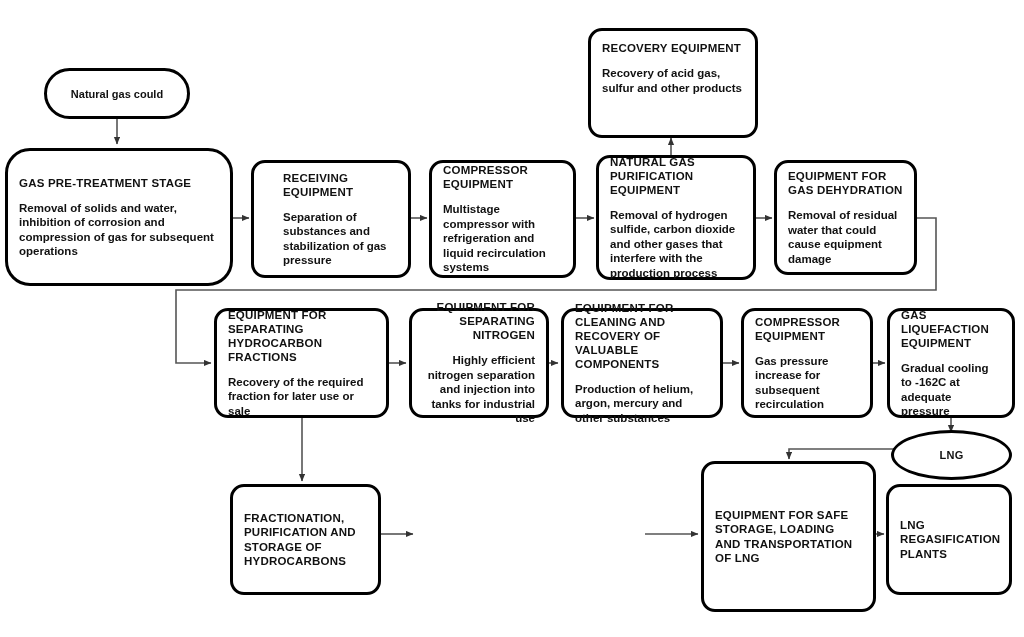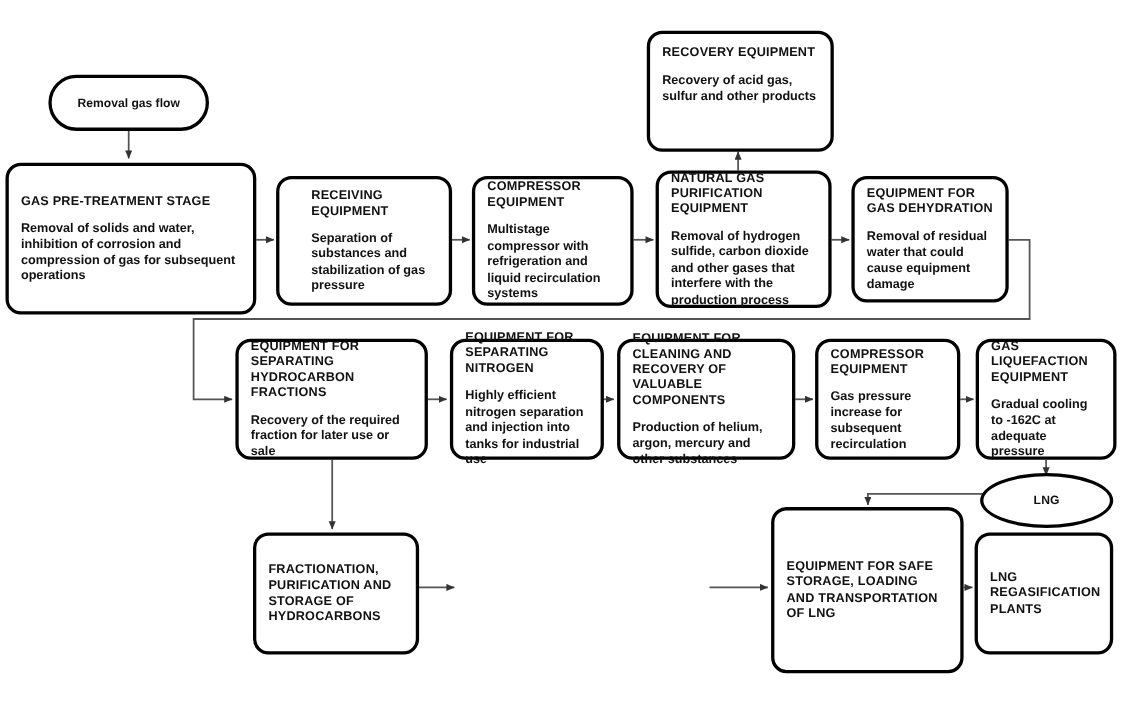--- a/index.html
+++ b/index.html
@@ -63,24 +63,24 @@
 
       <path d="M645,534 L698,534"></path>
 
       <path d="M897,449 L789,449 L789,459"></path>
 
       <path d="M876,534 L884,534"></path>
     </g>
   </svg>
 
   <div class="node term" style="left:44px;top:68px;width:146px;height:51px;">
-    <span class="lbl">Removal gas flow</span>
+    <span class="lbl">Natural gas could</span>
   </div>
 
-  <div class="node box pad vcenter" style="left:5px;top:148px;width:228px;height:138px;">
+  <div class="node box pad vcenter" style="left:5px;top:148px;width:228px;height:138px;border-radius:25px;">
     <div class="title">GAS PRE-TREATMENT STAGE</div>
     <div class="desc">Removal of solids and water, inhibition of corrosion and compression of gas for subsequent operations</div>
   </div>
 
   <div class="node box pad vcenter" style="left:251px;top:160px;width:160px;height:118px;padding-left:29px;">
     <div class="title">RECEIVING EQUIPMENT</div>
     <div class="desc">Separation of substances and stabilization of gas pressure</div>
   </div>
 
   <div class="node box pad vcenter" style="left:429px;top:160px;width:147px;height:118px;">
@@ -101,21 +101,21 @@
   <div class="node box pad" style="left:588px;top:28px;width:170px;height:110px;">
     <div class="title">RECOVERY EQUIPMENT</div>
     <div class="desc">Recovery of acid gas, sulfur and other products</div>
   </div>
 
   <div class="node box pad vcenter" style="left:214px;top:308px;width:175px;height:110px;">
     <div class="title">EQUIPMENT FOR SEPARATING HYDROCARBON FRACTIONS</div>
     <div class="desc">Recovery of the required fraction for later use or sale</div>
   </div>
 
-  <div class="node box pad vcenter" style="left:409px;top:308px;width:140px;height:110px;">
+  <div class="node box pad vcenter" style="left:409px;top:308px;width:140px;height:110px;text-align:right;">
     <div class="title">EQUIPMENT FOR SEPARATING NITROGEN</div>
     <div class="desc">Highly efficient nitrogen separation and injection into tanks for industrial use</div>
   </div>
 
   <div class="node box pad vcenter" style="left:561px;top:308px;width:162px;height:110px;">
     <div class="title">EQUIPMENT FOR CLEANING AND RECOVERY OF VALUABLE COMPONENTS</div>
     <div class="desc">Production of helium, argon, mercury and other substances</div>
   </div>
 
   <div class="node box pad vcenter" style="left:741px;top:308px;width:132px;height:110px;">

